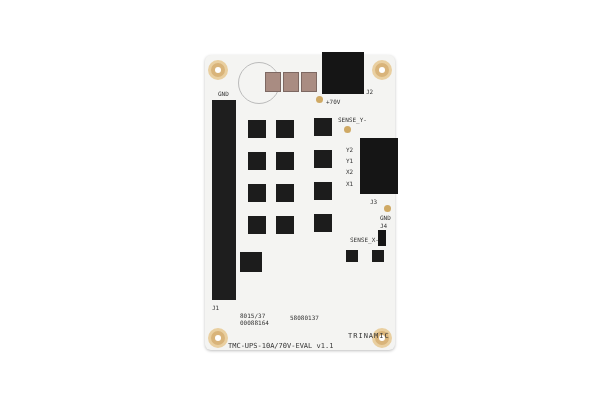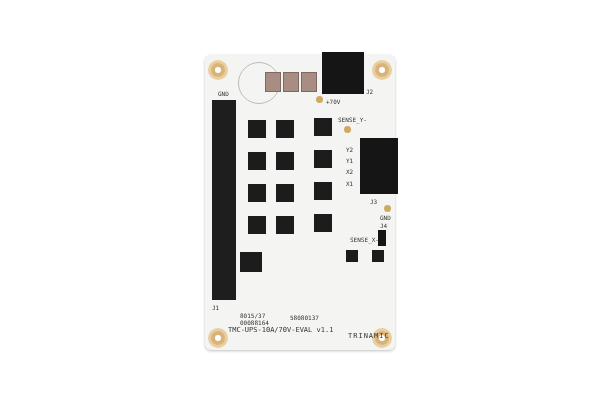--- a/index.html
+++ b/index.html
@@ -63,13 +63,13 @@
 <span class="txt" style="left:346px;top:180px">X1</span>
 <span class="txt" style="left:370px;top:198px">J3</span>
 <span class="txt" style="left:380px;top:214px">GND</span>
 <span class="txt" style="left:380px;top:222px">J4</span>
 <span class="txt" style="left:350px;top:236px">SENSE_X-</span>
 <span class="txt" style="left:212px;top:304px">J1</span>
 <span class="txt" style="left:240px;top:312px">8015/37</span>
 <span class="txt" style="left:240px;top:319px">00088164</span>
 <span class="txt" style="left:290px;top:314px">58080137</span>
 <span class="txt big" style="left:348px;top:332px;letter-spacing:1px">TRINAMIC</span>
-<span class="txt big" style="left:228px;top:326px">TMC-UPS-10A/70V-EVAL v1.1</span>
+<span class="txt big" style="left:228px;top:342px">TMC-UPS-10A/70V-EVAL v1.1</span>
 
 </body></html>

